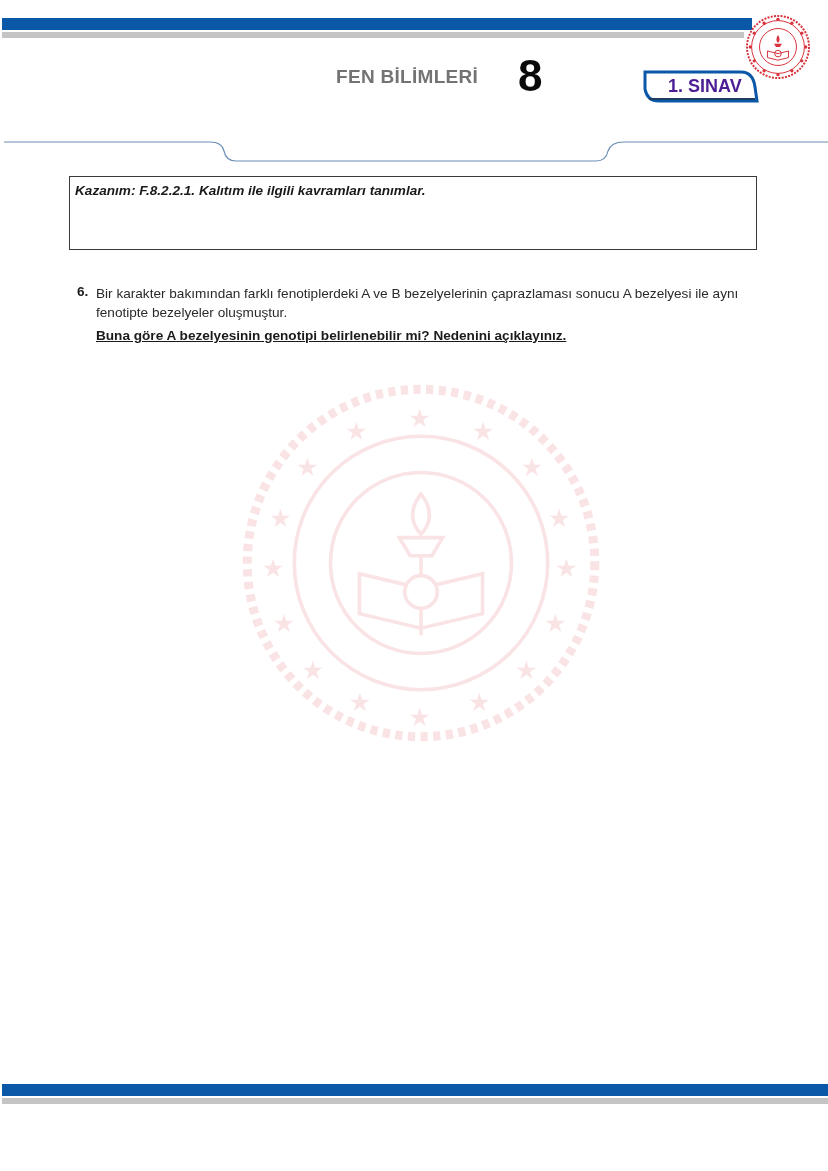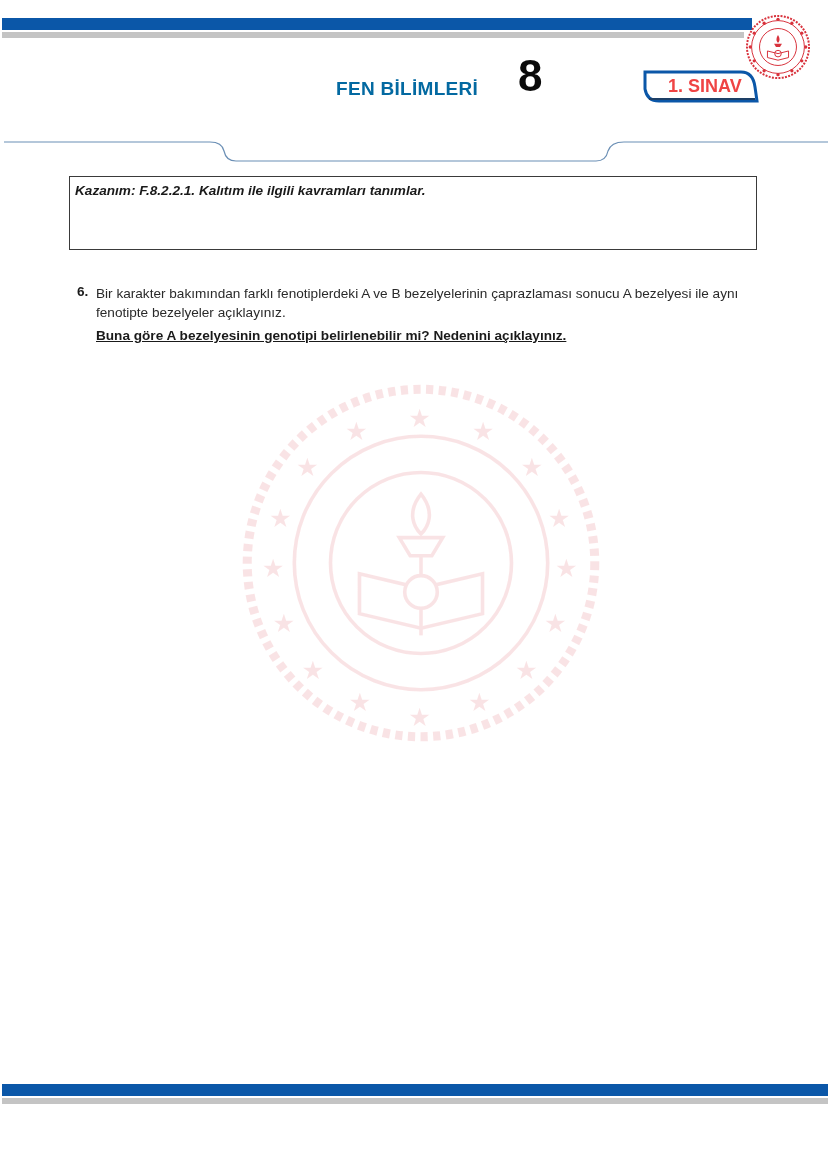--- a/index.html
+++ b/index.html
@@ -1,23 +1,23 @@
 <!DOCTYPE html>
 <html><head>
 <meta charset="utf-8">
 <style>
   html, body { margin:0; padding:0; background:#ffffff; }
   body { width:828px; height:1171px; position:relative; overflow:hidden; font-family:"Liberation Sans", sans-serif; color:#1a1a1a; }
   .top-blue { position:absolute; left:2px; top:18px; width:750px; height:12px; background:#0b57a8; }
   .top-gray { position:absolute; left:2px; top:32px; width:742px; height:6px; background:#c4c4c4; }
   .seal-corner { position:absolute; left:745px; top:14px; width:66px; height:66px; }
-  .title { position:absolute; left:336px; top:66px; font-weight:900; font-size:19px; letter-spacing:0.3px; color:#0369a1;margin-top:12px; }
+  .title { position:absolute; left:336px; top:66px; font-weight:900; font-size:19px; letter-spacing:0.3px; color:#737373; }
   .grade { position:absolute; left:518px; top:52px; font-weight:900; font-size:44px; line-height:48px; color:#0a0a0a; }
   .exam-tab { position:absolute; left:641px; top:69px; width:118px; height:34px; }
-  .exam-tab-label { position:absolute; left:668px; top:76px; font-weight:700; font-size:18px; color:#ef4444; }
+  .exam-tab-label { position:absolute; left:668px; top:76px; font-weight:700; font-size:18px; color:#4c1d95; }
   .rule-svg { position:absolute; left:0; top:135px; width:828px; height:32px; }
   .kazanim-box { position:absolute; left:69px; top:176px; width:688px; height:74px; border:1.5px solid #3a3a3a; box-sizing:border-box; }
   .k-line1 { position:absolute; left:5px; top:6px; font-style:italic; font-weight:700; font-size:13.6px; }
   .k-line2 { position:absolute; left:68px; top:33px; width:610px; font-style:italic; font-weight:700; font-size:13.6px; line-height:20px; }
   .q-num { position:absolute; left:77px; top:284px; font-weight:700; font-size:13.6px; }
   .q-text { position:absolute; left:96px; top:284px; width:666px; font-size:13.6px; line-height:19px; color:#2a2a2a; }
   .q-ask { position:absolute; left:96px; top:328px; font-weight:700; font-size:13.6px;text-decoration:underline; }
   .watermark { position:absolute; left:240px; top:382px; width:362px; height:362px; opacity:0.13; }
   .bottom-blue { position:absolute; left:2px; top:1084px; width:826px; height:12px; background:#0b57a8; }
   .bottom-gray { position:absolute; left:2px; top:1098px; width:826px; height:6px; background:#c4c4c4; }
@@ -63,21 +63,21 @@
 
 <svg class="rule-svg" viewBox="0 0 828 32">
   <path d="M4 7 L210 7 Q222 7 224 16 Q226 26 236 26 L596 26 Q606 26 608 16 Q611 7 624 7 L828 7" fill="none" stroke="#6b8fb5" stroke-width="1.2"></path>
 </svg>
 
 <div class="kazanim-box">
   <div class="k-line1">Kazanım: F.8.2.2.1. Kalıtım ile ilgili kavramları tanımlar.</div>
 </div>
 
 <div class="q-num">6.</div>
-<div class="q-text">Bir karakter bakımından farklı fenotiplerdeki A ve B bezelyelerinin çaprazlaması sonucu A bezelyesi ile aynı fenotipte bezelyeler açıklayınız.</div>
+<div class="q-text">Bir karakter bakımından farklı fenotiplerdeki A ve B bezelyelerinin çaprazlaması sonucu A bezelyesi ile aynı fenotipte bezelyeler oluşmuştur.</div>
 <div class="q-ask">Buna göre A bezelyesinin genotipi belirlenebilir mi? Nedenini açıklayınız.</div>
 
 <svg class="watermark" viewBox="0 0 200 200">
   <circle cx="100" cy="100" r="96" fill="none" stroke="#d8323c" stroke-width="5" stroke-dasharray="4 3"></circle>
   <circle cx="100" cy="100" r="70" fill="none" stroke="#d8323c" stroke-width="2"></circle>
   <circle cx="100" cy="100" r="50" fill="none" stroke="#d8323c" stroke-width="2"></circle>
   <g fill="#d8323c" font-family="DejaVu Sans, sans-serif" font-size="14">
     <text x="93" y="25">★</text>
       <text x="128" y="32">★</text>
       <text x="155" y="52">★</text>

